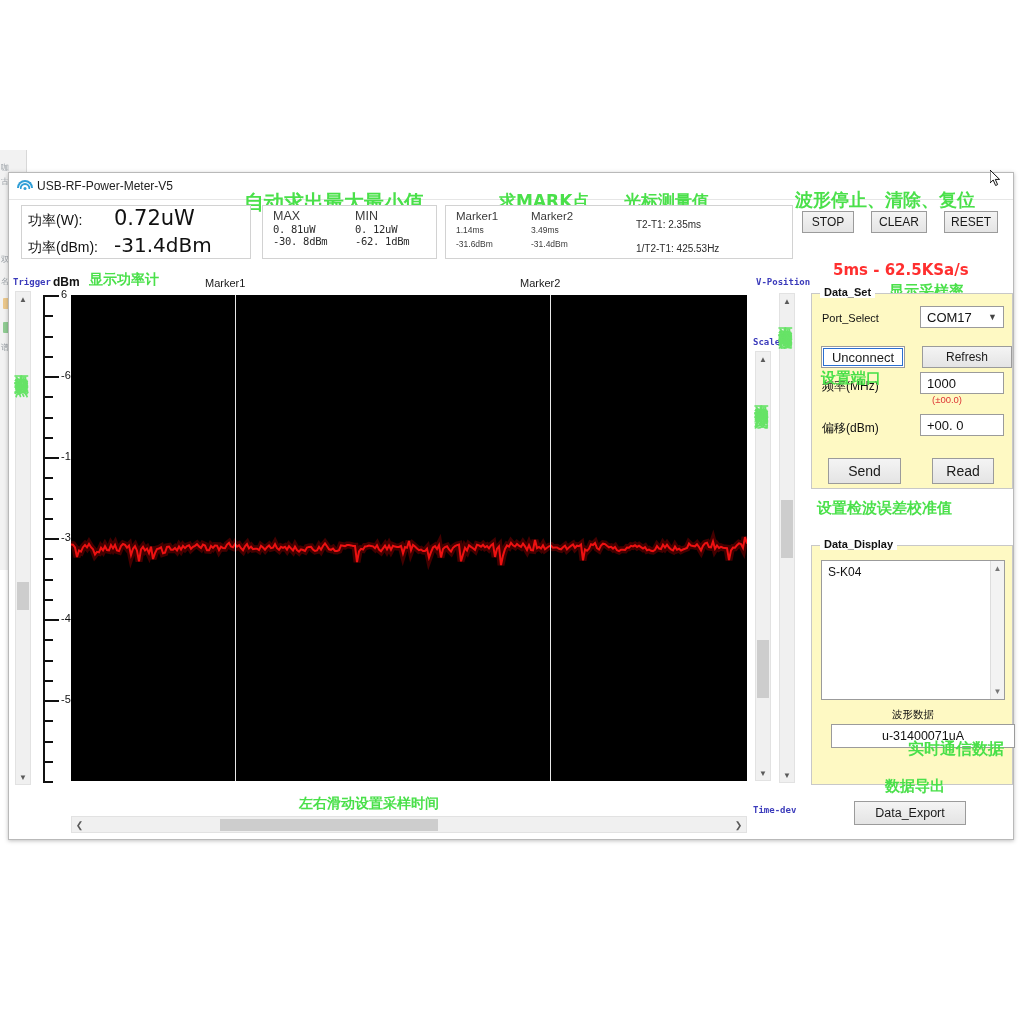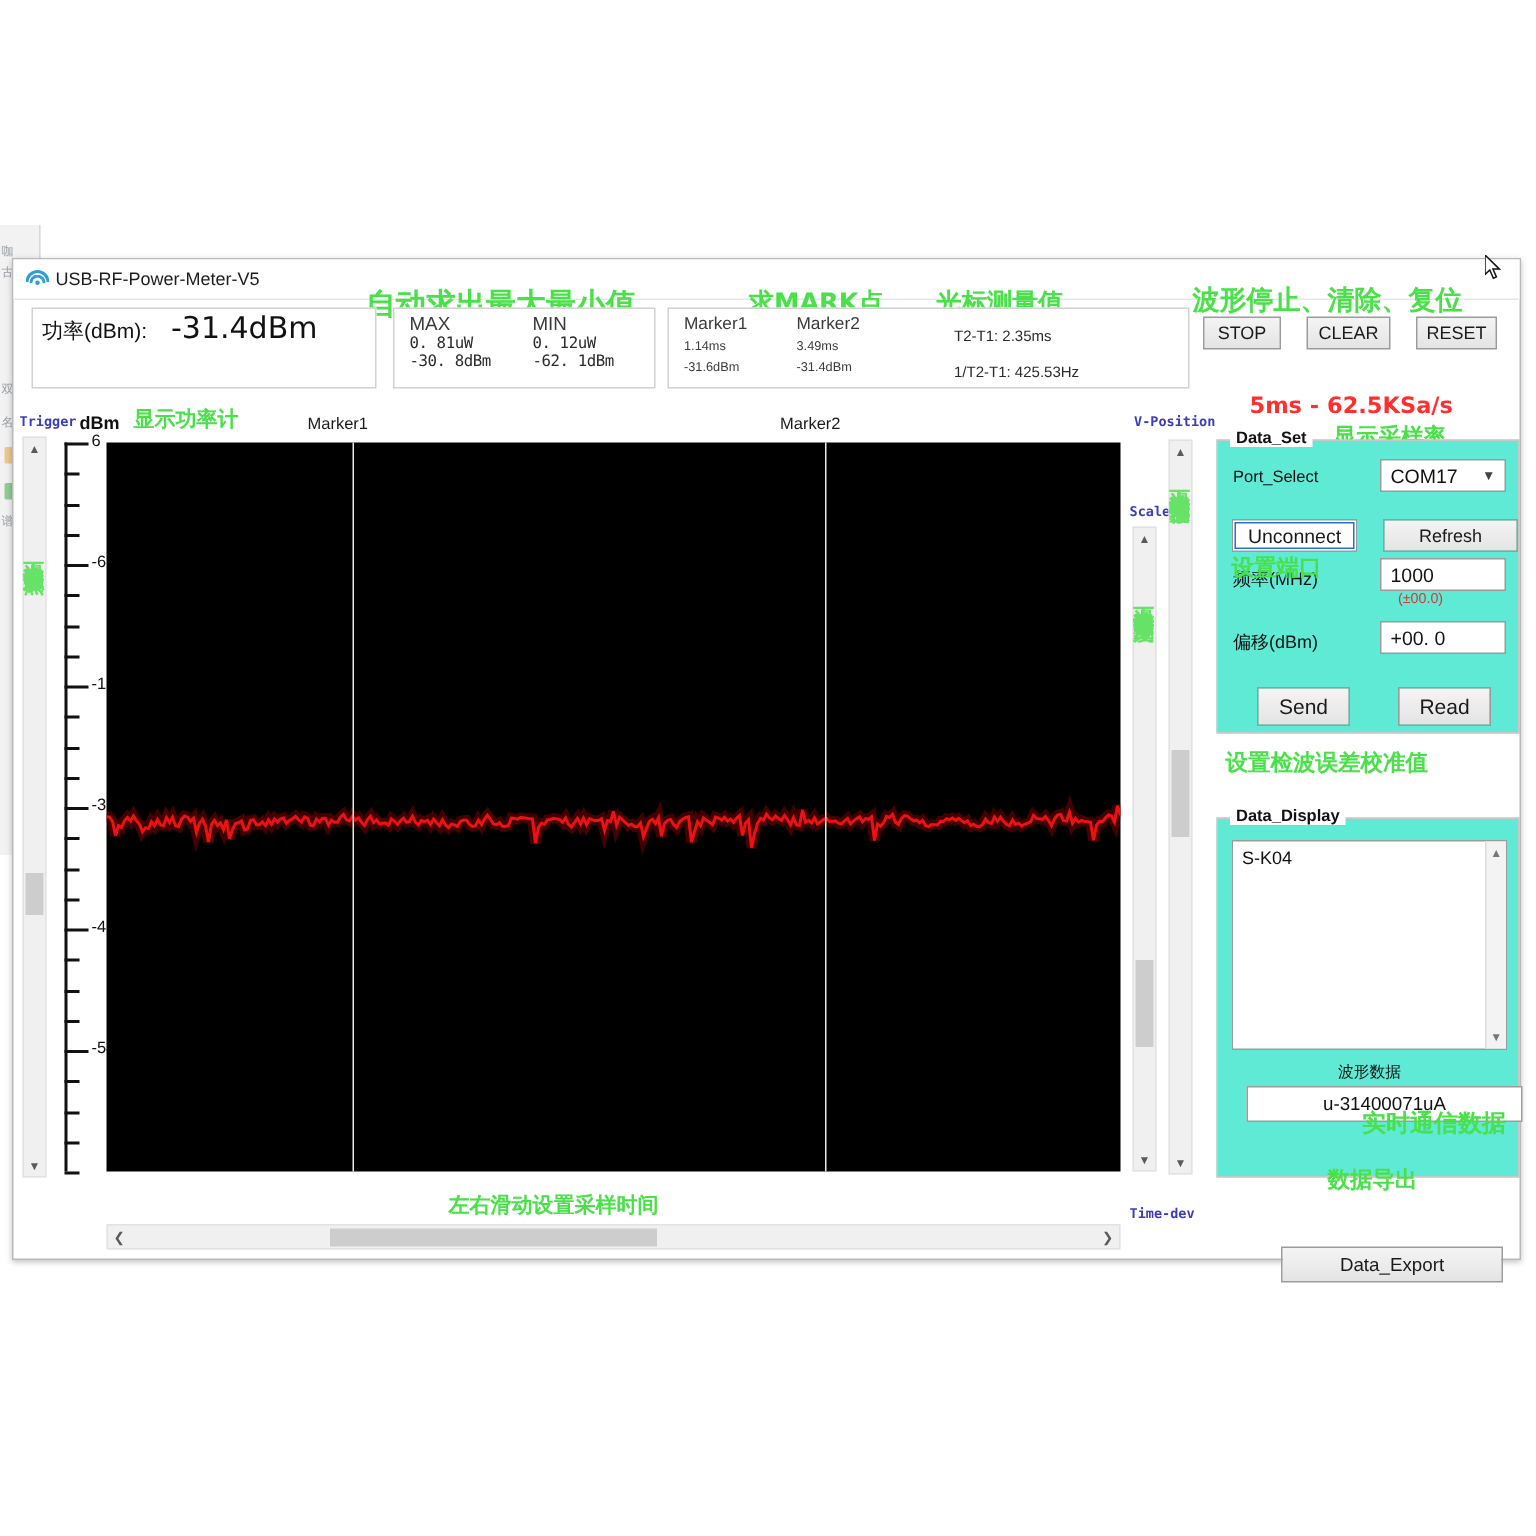--- a/index.html
+++ b/index.html
@@ -89,40 +89,40 @@
 
   
   #yaxis{position:absolute;left:34px;top:118px;width:28px;height:494px;}
   #yaxis .spine{position:absolute;left:0;top:4px;width:2px;height:486px;background:#111;}
   #yaxis .tick{position:absolute;left:0;height:2px;background:#111;}
   #yaxis .tick.maj{width:16px;}
   #yaxis .tick.min{width:10px;}
   #yaxis .tlab{position:absolute;left:18px;font-size:11px;color:#111;transform:translateY(-7px);}
 
   
-  .group{position:absolute;border:1px solid #c8c8c8;box-sizing:border-box;background:#5eead4;}
+  .group{position:absolute;border:1px solid #c8c8c8;box-sizing:border-box;background:#fef9c3;}
   .group > .legend{position:absolute;top:-8px;left:8px;background:#fff;padding:0 4px;font-size:11px;color:#111;font-weight:bold;}
   .flab{position:absolute;font-size:11px;color:#111;}
   .fld{position:absolute;border:1px solid #9b9b9b;background:#fff;box-sizing:border-box;font-size:13px;color:#111;display:flex;align-items:center;padding-left:6px;}
   .sel{position:absolute;border:1px solid #9b9b9b;background:#fff;box-sizing:border-box;font-size:13px;color:#111;display:flex;align-items:center;justify-content:space-between;padding:0 6px;}
   .sel .chev{font-size:9px;color:#444;}
   #unconnect-btn{position:absolute;left:9px;top:52px;width:84px;height:22px;background:#fff;border:1px solid #9b9b9b;outline:1px solid #2a6fd0;outline-offset:-3px;font-size:13px;}
   #refresh-btn{position:absolute;left:110px;top:52px;width:90px;height:22px;text-align:right;}
-  #send-btn{position:absolute;left:26px;top:164px;width:62px;height:26px;font-size:14px;}
+  #send-btn{position:absolute;left:16px;top:164px;width:73px;height:26px;font-size:14px;}
   #read-btn{position:absolute;left:120px;top:164px;width:62px;height:26px;font-size:14px;}
   #offset-note{position:absolute;left:120px;top:100px;font-size:9.5px;color:#d33;}
 
   
   #ta{position:absolute;left:9px;top:14px;width:184px;height:140px;border:1px solid #9b9b9b;background:#fff;box-sizing:border-box;}
   #ta .txt{position:absolute;left:6px;top:4px;font-size:12px;color:#111;}
   #ta .sb{position:absolute;right:0;top:0;width:14px;height:100%;background:#f3f3f3;border-left:1px solid #ddd;box-sizing:border-box;}
   #ta .sb .a{position:absolute;left:0;width:100%;text-align:center;font-size:8px;color:#777;}
   #wavelab{position:absolute;left:0;top:162px;width:202px;text-align:center;font-size:10.5px;color:#111;}
   #wavefld{position:absolute;left:9px;top:178px;width:184px;height:24px;border:1px solid #9b9b9b;background:#fff;box-sizing:border-box;display:flex;align-items:center;justify-content:center;font-size:12.5px;color:#111;margin-left:10px;}
-  #export-btn{position:absolute;left:845px;top:628px;width:148px;height:24px;font-size:12.5px;margin-top:30px;}
+  #export-btn{position:absolute;left:845px;top:628px;width:112px;height:24px;font-size:12.5px;}
 
   #cursor{position:absolute;left:990px;top:170px;width:12px;height:18px;}
 </style>
 </head>
 <body>
 
 <div id="desktop-backdrop">
   <div class="bg-txt" style="top:12px;">咖</div>
   <div class="bg-txt" style="top:26px;">古</div>
   <div class="bg-txt" style="top:104px;">双</div>
@@ -144,20 +144,24 @@
   </div>
 
   <div class="anno" style="left:235px;top:16px;font-size:20px;">自动求出最大最小值</div>
   <div class="anno" style="left:490px;top:17px;font-size:17px;">求MARK点</div>
   <div class="anno" style="left:615px;top:17px;font-size:17px;">光标测量值</div>
   <div class="anno" style="left:786px;top:15px;font-size:18px;">波形停止、清除、复位</div>
   <div class="anno" style="left:80px;top:98px;font-size:14px;">显示功率计</div>
   <div class="anno" style="left:880px;top:109px;font-size:15px;">显示采样率</div>
 
   <div class="panel" id="power-panel">
+    <div class="row">
+      <span class="lbl">功率(W):</span>
+      <span class="val">0.72uW</span>
+    </div>
     <div class="row">
       <span class="lbl">功率(dBm):</span>
       <span class="val small">-31.4dBm</span>
     </div>
   </div>
 
   <div class="panel" id="maxmin-panel">
     <div class="mm-col" style="left:10px;">
       <div class="h">MAX</div>
       <div class="v">0. 81uW</div>

